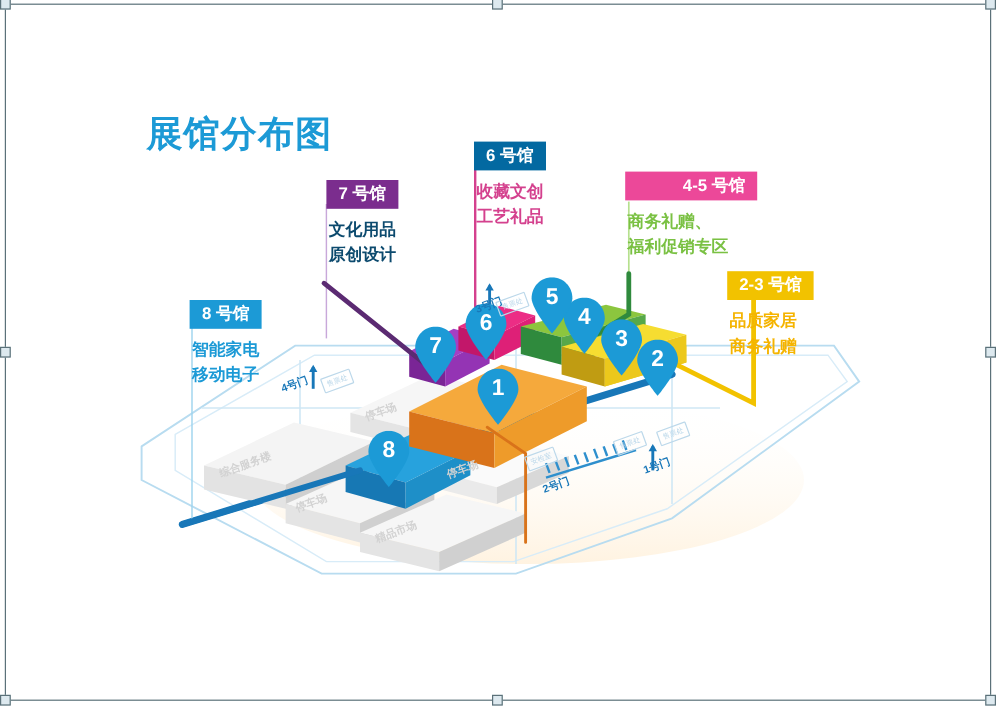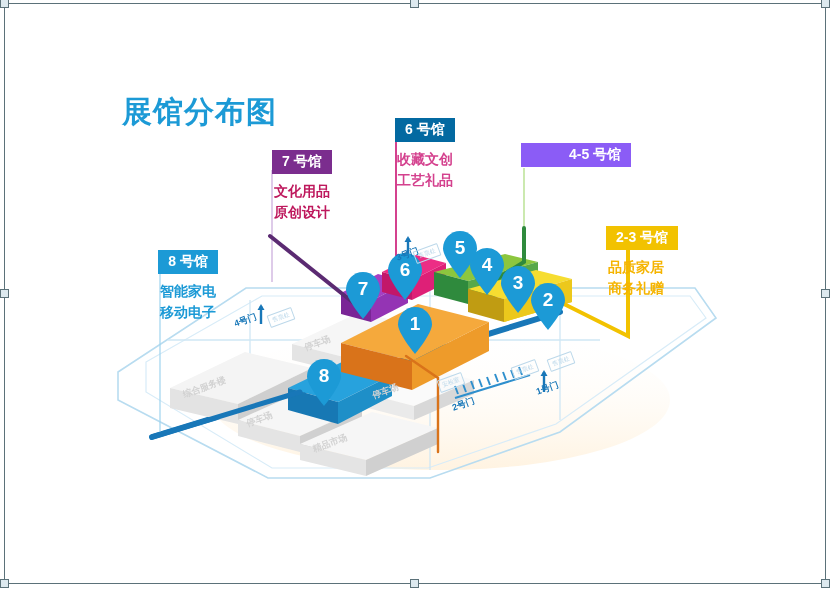--- a/index.html
+++ b/index.html
@@ -28,26 +28,26 @@
                 font-size:14px;font-weight:bold;line-height:17px;white-space:nowrap;}
   .callout .body{padding:7px 2px 0 2px;font-size:14px;font-weight:bold;
                  line-height:21px;white-space:nowrap;}
   .callout .body div{white-space:nowrap;}
 
   #c8{left:158px;top:250px;text-align:right;}
   #c8 .hdr{background:#1c9ad6;}
   #c8 .body{color:#1c9ad6;}
   #c7{left:272px;top:150px;}
   #c7 .hdr{background:#7b2d8e;}
-  #c7 .body{color:#be185d;}
+  #c7 .body{color:#0c4a6e;}
   #c6{left:395px;top:118px;}
   #c6 .hdr{background:#0369a1;}
   #c6 .body{color:#d4418e;text-align:center;}
   #c45{left:521px;top:143px;}
-  #c45 .hdr{background:#8b5cf6;padding-left:48px;}
+  #c45 .hdr{background:#ec4899;padding-left:48px;}
   #c45 .body{color:#7ac143;}
   #c23{left:606px;top:226px;}
   #c23 .hdr{background:#f2c200;}
   #c23 .body{color:#f5b400;}
   #c1{left:440px;top:442px;}
   #c1 .hdr{background:#efa94a;}
   #c1 .body{color:#f0a33c;padding-bottom:4px;}
 
   
   #map{position:absolute;left:0;top:0;}
@@ -221,20 +221,24 @@
   <div class="callout" id="c6">
     <div class="hdr">6 号馆</div>
     <div class="body">
       <div>收藏文创</div>
       <div>工艺礼品</div>
     </div>
   </div>
 
   <div class="callout" id="c45">
     <div class="hdr">4-5 号馆</div>
+    <div class="body">
+      <div>商务礼赠、</div>
+      <div>福利促销专区</div>
+    </div>
   </div>
 
   <div class="callout" id="c23">
     <div class="hdr">2-3 号馆</div>
     <div class="body">
       <div>品质家居</div>
       <div>商务礼赠</div>
     </div>
   </div>
 

